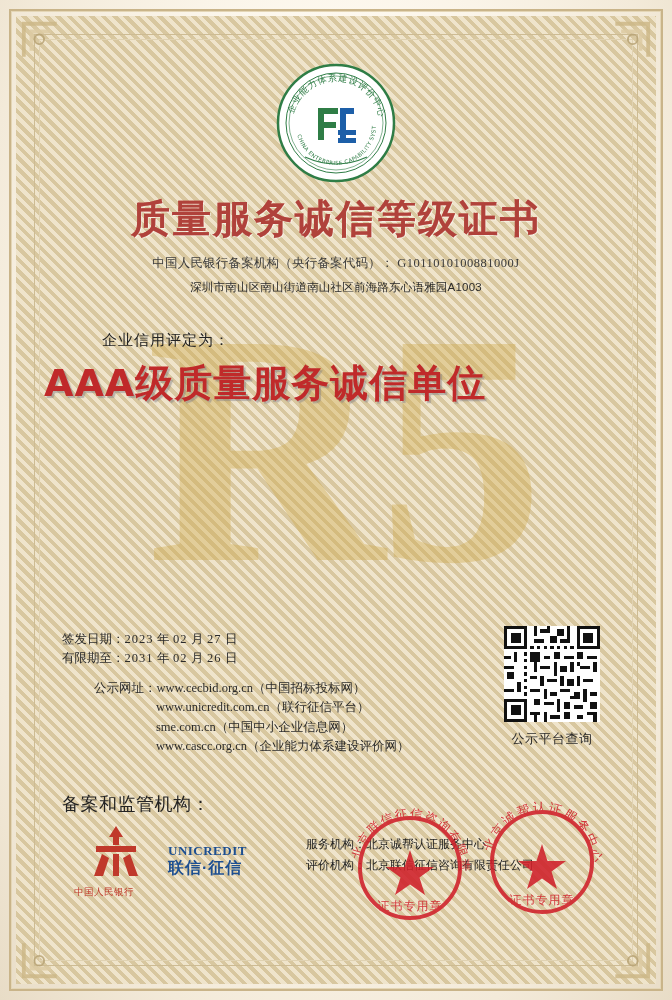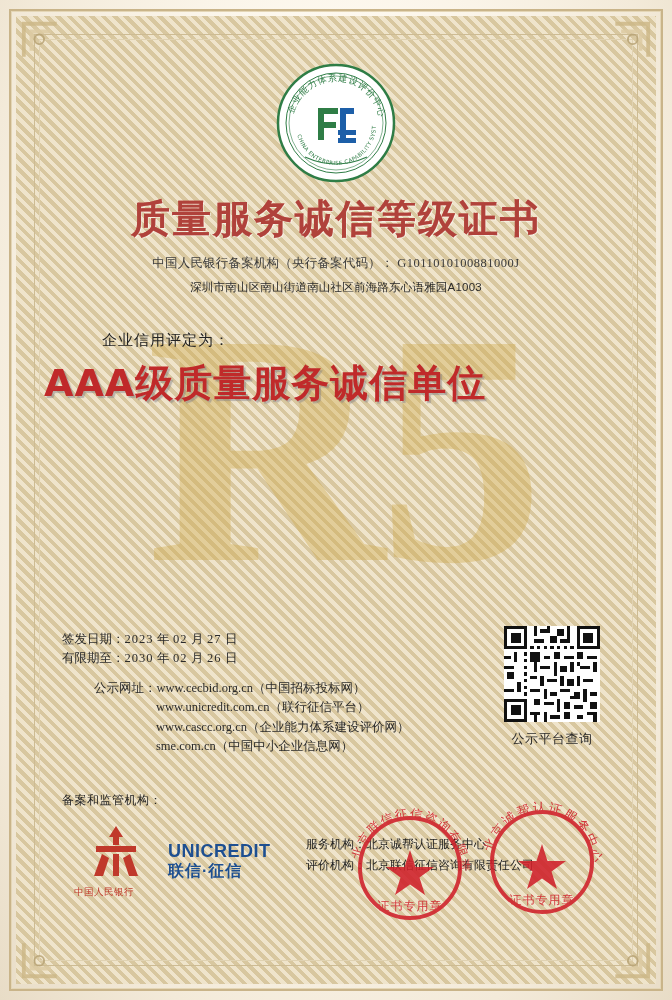--- a/index.html
+++ b/index.html
@@ -190,42 +190,42 @@
     font-size: 13px;
     color: #2b2b2b;
     letter-spacing: 0.5px;
   }
 
   
   .reg-label {
     position: absolute;
     left: 18px;
     top: 748px;
-    font-size: 12px;
+    font-size: 18px;
     color: #232323;
     letter-spacing: 0.5px;
   }
   .logos {
     position: absolute;
     left: 30px;
     top: 778px;
     display: flex;
     align-items: center;
     gap: 10px;
   }
   .pboc-logo { width: 84px; text-align: left; }
   .pboc-logo svg { width: 64px; height: 62px; display: block; margin: 0 auto; }
   .pboc-logo .cn {
     font-size: 9.5px; color: #c0392b; margin-top: 2px; letter-spacing: 0.5px;
   }
   .unicredit { line-height: 1.15; }
   .unicredit .en {
-    font-family: Liberation Sans, sans-serif;
+    font-family: Liberation Serif, serif;
     font-weight: 700;
-    font-size: 18px;
+    font-size: 13px;
     color: #1d4f91;
     letter-spacing: 0.5px;
   }
   .unicredit .zh {
     font-size: 16px; color: #1d4f91; font-weight: 700; letter-spacing: 1px;
   }
 
   .orgs {
     position: absolute;
     left: 262px;
@@ -344,40 +344,40 @@
     <div class="details">
       <div class="row">
         <span>签发日期：</span><span class="d">2023</span>
         <span>年</span>
         <span class="d">02</span>
         <span>月</span>
         <span class="d">27</span>
         <span>日</span>
       </div>
       <div class="row">
-        <span>有限期至：</span><span class="d">2030</span>
+        <span>有限期至：</span><span class="d">2031</span>
         <span>年</span>
         <span class="d">02</span>
         <span>月</span>
         <span class="d">26</span>
         <span>日</span>
       </div>
 
       <div class="urls">
         <div class="uline">
           <span>公示网址：</span><span class="u">www.cecbid.org.cn</span><span>（中国招标投标网）</span>
         </div>
         <div class="uline urls-indent">
           <span class="u">www.unicredit.com.cn</span><span>（联行征信平台）</span>
         </div>
         <div class="uline urls-indent">
-          <span class="u">www.cascc.org.cn</span><span>（企业能力体系建设评价网）</span>
+          <span class="u">sme.com.cn</span><span>（中国中小企业信息网）</span>
         </div>
         <div class="uline urls-indent">
-          <span class="u">sme.com.cn</span><span>（中国中小企业信息网）</span>
+          <span class="u">www.cascc.org.cn</span><span>（企业能力体系建设评价网）</span>
         </div>
       </div>
     </div>
 
     <div class="qr-wrap">
       <div class="qr">
         <svg viewBox="0 0 29 29" shape-rendering="crispEdges">
           <rect width="29" height="29" fill="#ffffff"></rect>
           <g fill="#111111">
 

